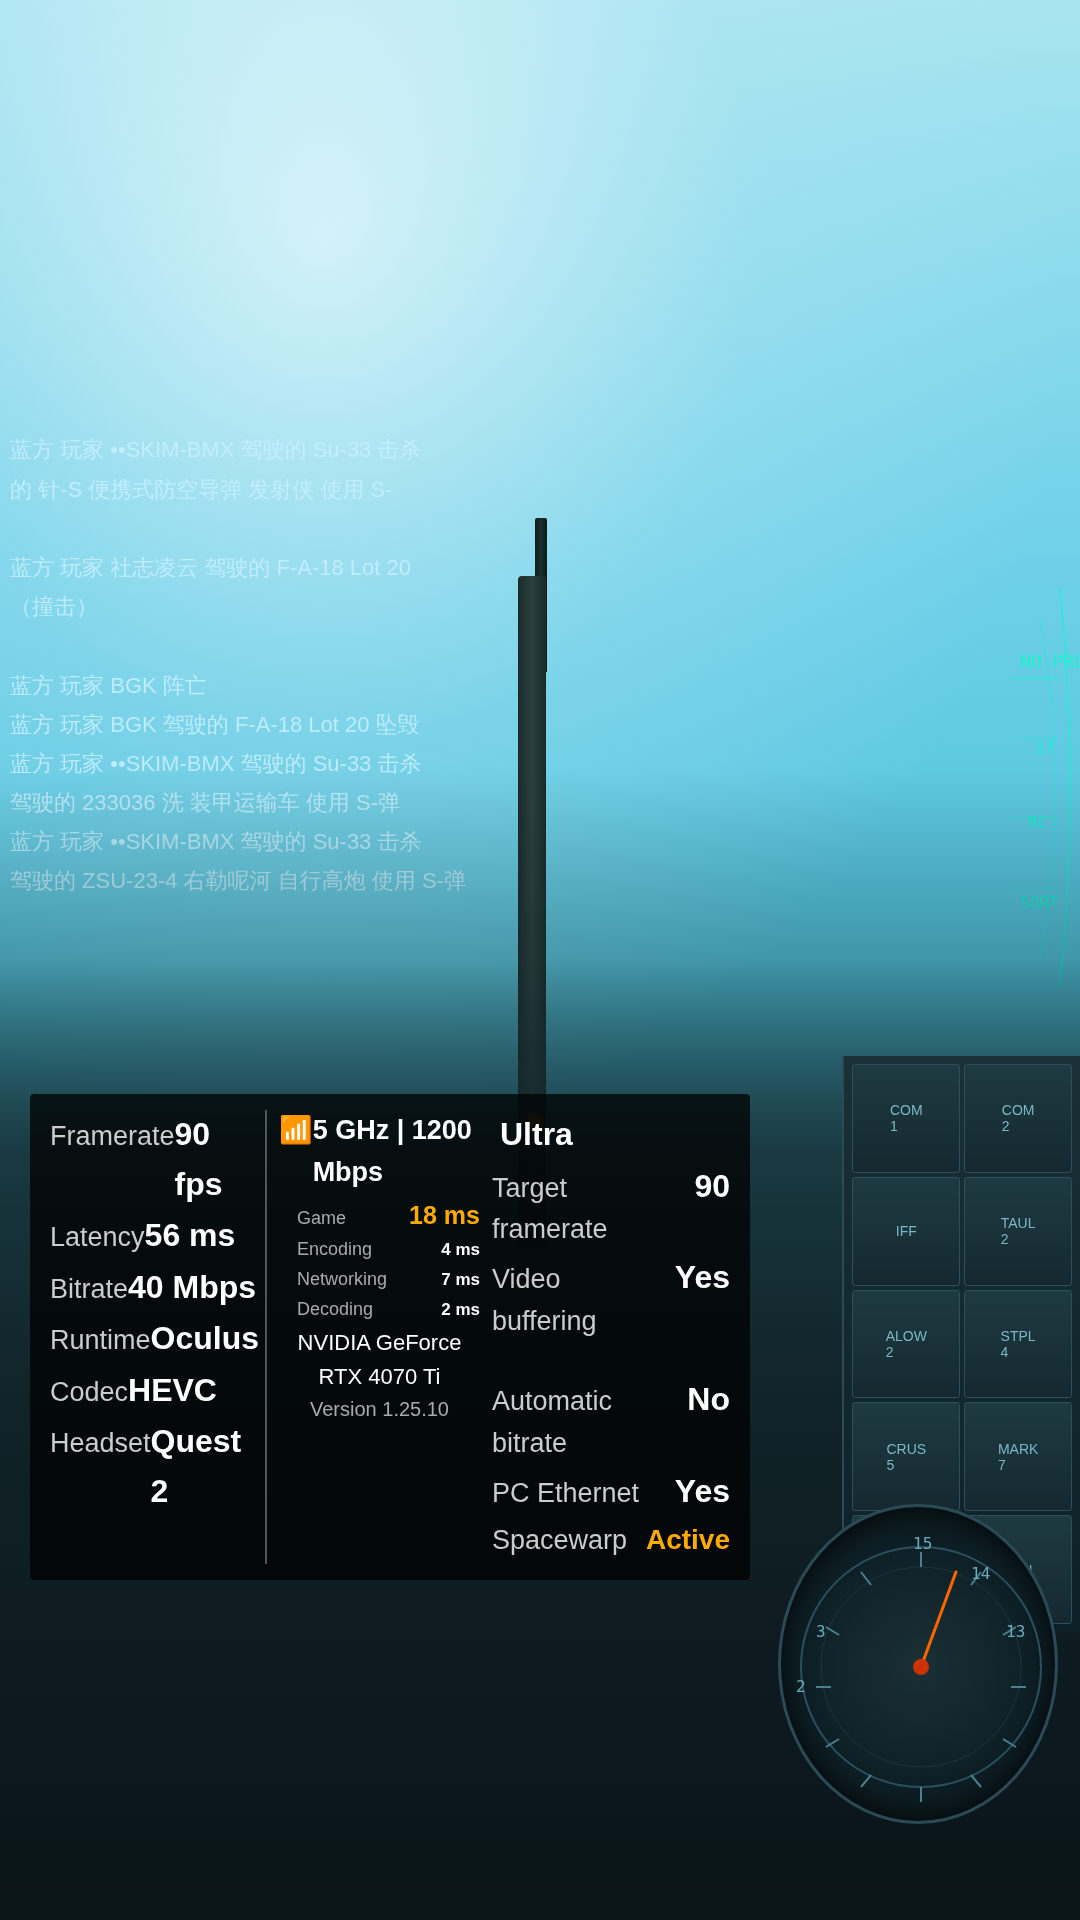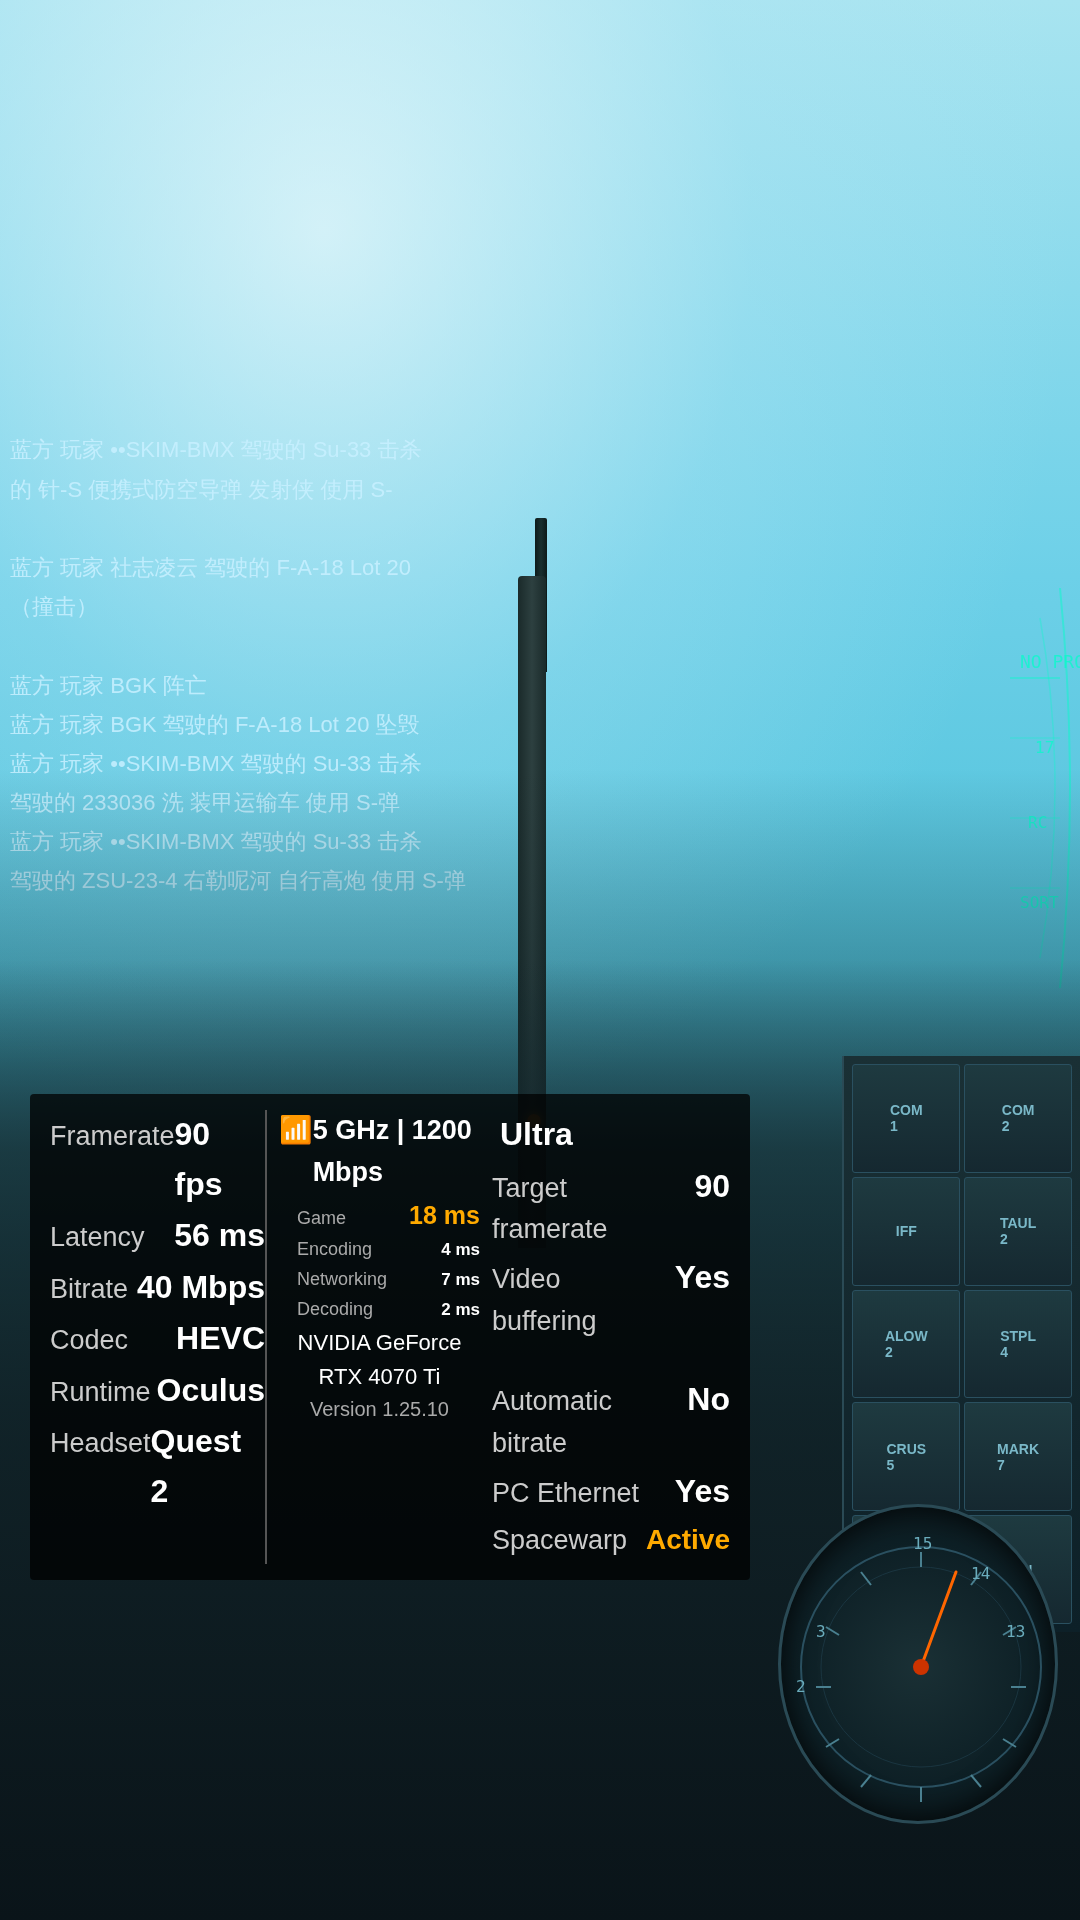--- a/index.html
+++ b/index.html
@@ -104,21 +104,20 @@
       background: rgba(0, 0, 0, 0.75);
       color: white;
       padding: 16px 20px;
       font-size: 28px;
       line-height: 1.55;
       border-radius: 4px;
     }
 
     .row {
       display: flex;
-      justify-content: space-between;
       align-items: baseline;
       margin-bottom: 2px;
     }
 
     .row-label {
       color: #cccccc;
       font-size: 27px;
     }
 
     .row-value {
@@ -234,21 +233,21 @@
       border: 1px solid #2a5060;
       border-radius: 3px;
       display: flex;
       align-items: center;
       justify-content: center;
     }
 
     .inst-btn-text {
       color: #7ab8c8;
       font-size: 14px;
-      font-weight: bold;
+      font-weight: normal;
     }
   </style>
 </head>
 <body>
 
 <div id="game-bg">
 
   <div class="sky-haze"></div>
 
   <div class="chinese-text-overlay">
@@ -362,26 +361,26 @@
         </div>
         <div class="row">
           <span class="row-label">Latency</span>
           <span class="row-value-bold">56 ms</span>
         </div>
         <div class="row">
           <span class="row-label">Bitrate</span>
           <span class="row-value-bold">40 Mbps</span>
         </div>
         <div class="row">
+          <span class="row-label">Runtime</span>
+          <span class="row-value-bold">Oculus</span>
+        </div>
+        <div class="row">
           <span class="row-label">Codec</span>
           <span class="row-value-bold">HEVC</span>
-        </div>
-        <div class="row">
-          <span class="row-label">Runtime</span>
-          <span class="row-value-bold">Oculus</span>
         </div>
         <div class="row">
           <span class="row-label">Headset</span>
           <span class="row-value-bold">Quest 2</span>
         </div>
       </div>
 
       <div class="col-mid">
         <div class="row">
           <span class="row-label">📶</span>

